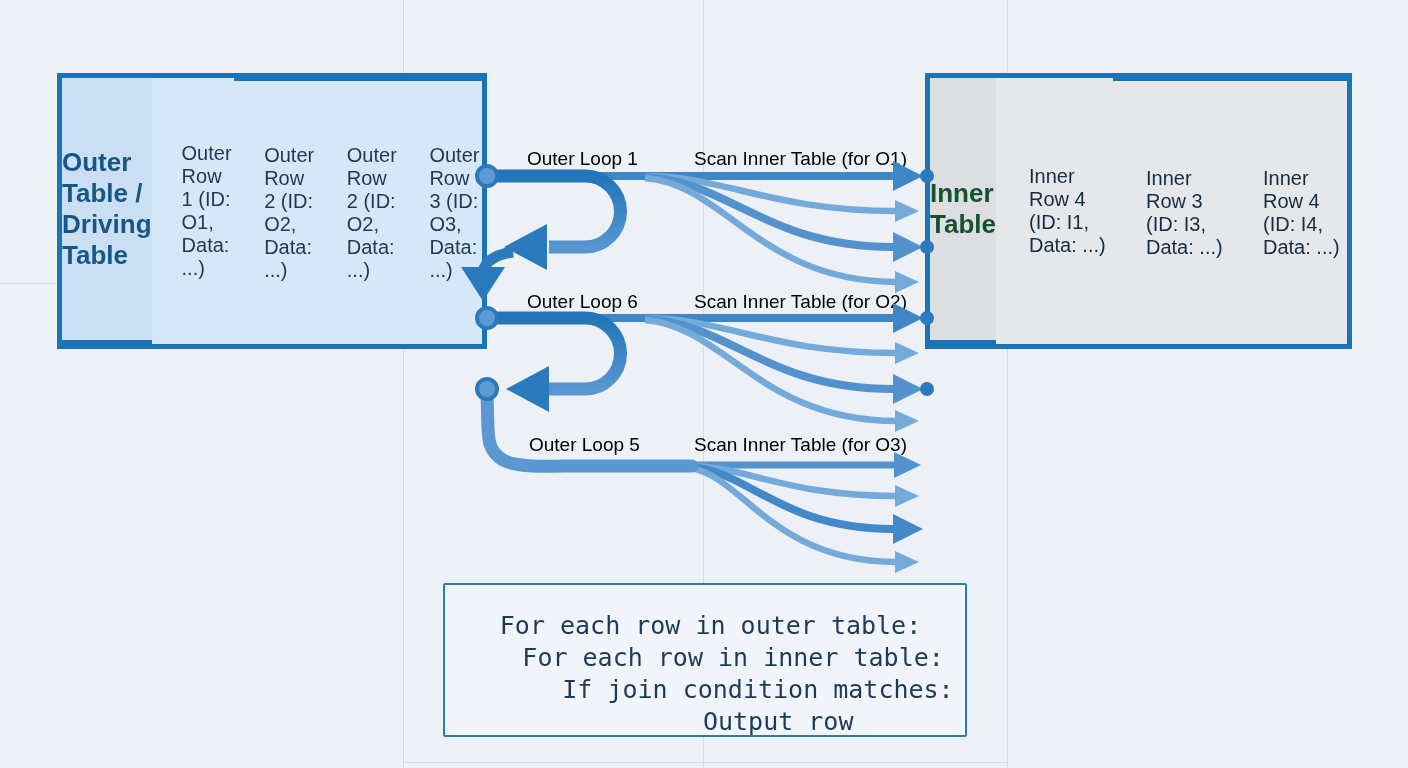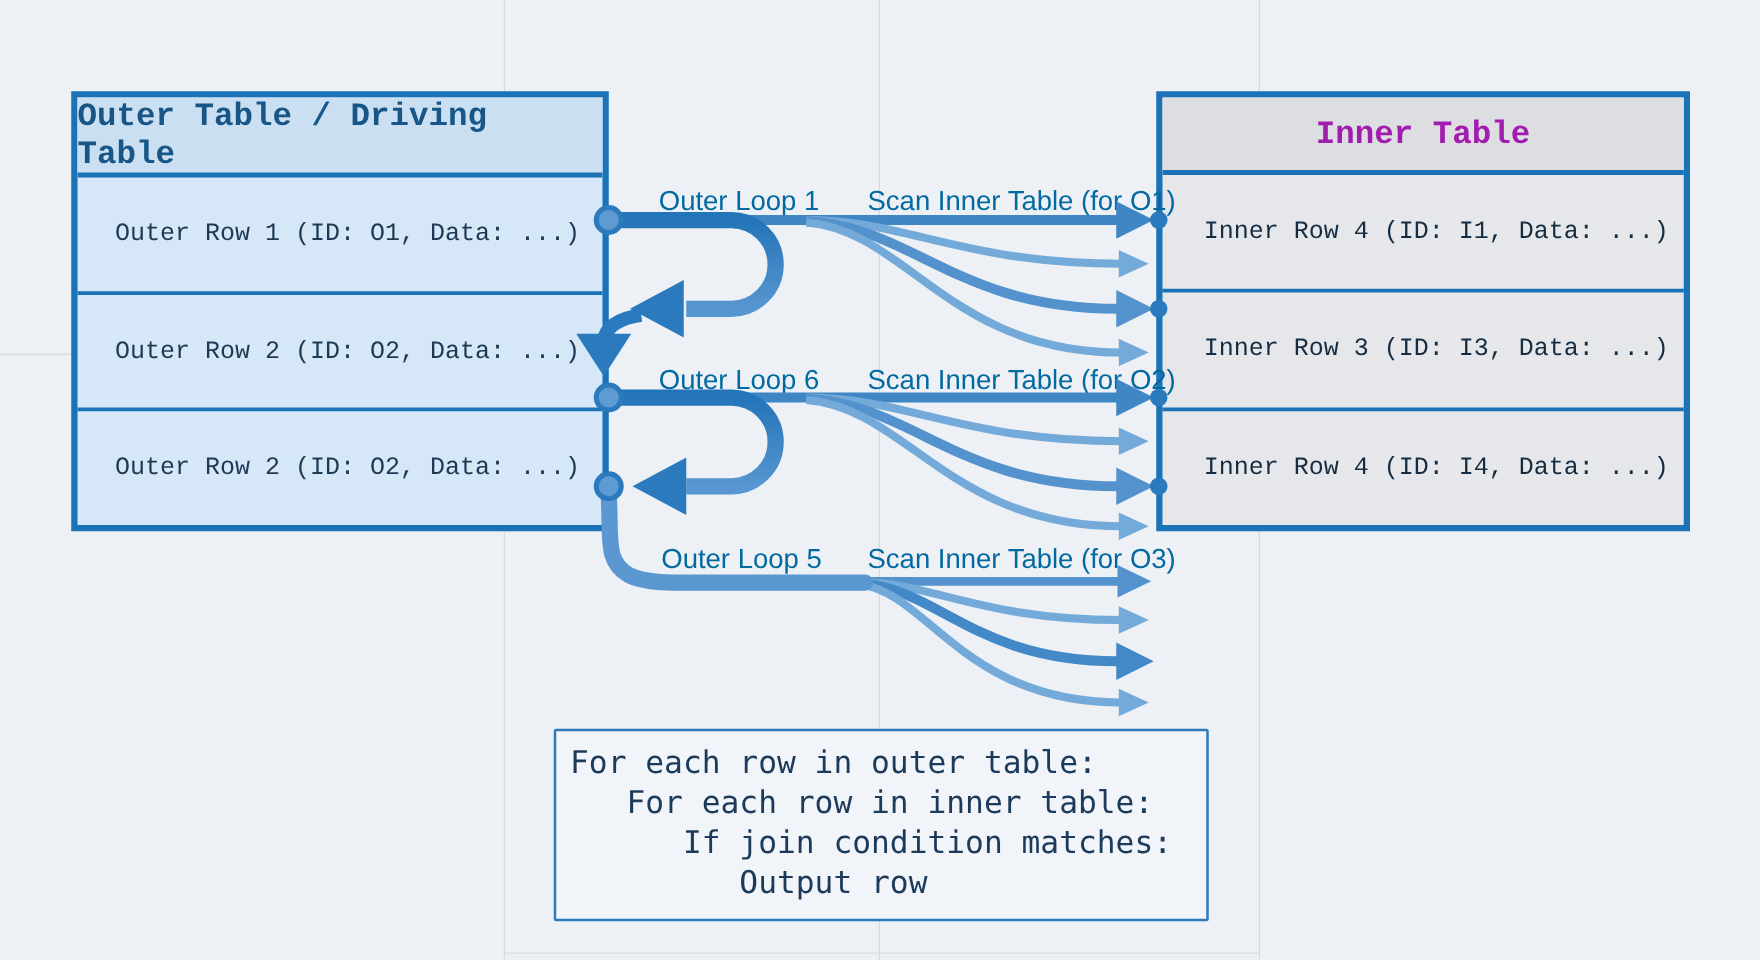--- a/index.html
+++ b/index.html
@@ -5,72 +5,73 @@
   html,body{margin:0;padding:0;}
   .canvas{
     position:relative; width:1408px; height:768px; overflow:hidden;
     background:#edf1f5;
     font-family:"Liberation Sans", sans-serif;
   }
   .gridv{position:absolute; top:0; bottom:0; width:1px; background:#d7dbe0;}
   .gridh{position:absolute; height:1px; background:#d7dbe0;}
 
   .jtable{
-    position:absolute; top:73px; height:352px; width:430px;
+    position:absolute; top:73px; height:276px; width:430px;
     border:5px solid #1a72b7; box-sizing:border-box;
-    display:flex; flex-direction:column;font-family:Liberation Mono, monospace;
+    display:flex; flex-direction:row;
   }
   .jtable.outer{left:57px; background:#d6e7f8;}
   .jtable.inner{left:925px; width:427px; background:#e5e7ea;}
   .jt-header{
     flex:0 0 58px; display:flex; align-items:center; justify-content:center;
     font-size:26px; font-weight:bold; border-bottom:4px solid #1a72b7;
   }
   .outer .jt-header{background:#cbdff2; color:#175687;}
-  .inner .jt-header{background:#dcdee1; color:#a21caf;}
+  .inner .jt-header{background:#dcdee1; color:#14532d;}
   .jt-row{
     flex:1; display:flex; align-items:center;
     font-size:20px; padding-left:30px;
   }
   .outer .jt-row{color:#1d3953;}
   .inner .jt-row{color:#162c41; padding-left:33px;}
   .jt-row + .jt-row{border-top:3px solid #1a72b7;}
 
   .flow-label{
-    position:absolute; font-size:22px; color:#0369a1; white-space:nowrap;
+    position:absolute; font-size:19px; color:#000000; white-space:nowrap;
   }
 
   .code-box{
     position:absolute; left:443px; top:583px; width:524px; height:154px;
     box-sizing:border-box; border:2px solid #2c7ab9; background:#f1f4f8;
     border-radius:2px;
   }
   .code-box pre{
-    margin:0; padding:9px 0 0 11px;
+    margin:16px; padding:9px 0 0 11px;
     font-family:"DejaVu Sans Mono", monospace;
-    font-size:25px; line-height:32px; color:#1c3a5a; white-space:pre;
+    font-size:25px; line-height:32px; color:#1c3a5a; white-space:pre;text-align:center;
   }
   .arrows{position:absolute; left:0; top:0; pointer-events:none;}
 </style>
 </head>
 <body>
 
 <div class="canvas">
 
   <div class="gridv" style="left:403px"></div>
   <div class="gridv" style="left:703px"></div>
   <div class="gridv" style="left:1007px"></div>
   <div class="gridh" style="left:0;width:60px;top:283px"></div>
   <div class="gridh" style="left:403px;width:604px;top:762px"></div>
 
   <div class="jtable outer">
     <div class="jt-header">Outer Table / Driving Table</div>
     <div class="jt-row">Outer Row 1 (ID: O1, Data: ...)</div>
     <div class="jt-row">Outer Row 2 (ID: O2, Data: ...)</div>
     <div class="jt-row">Outer Row 2 (ID: O2, Data: ...)</div>
+    <div class="jt-row">Outer Row 3 (ID: O3, Data: ...)</div>
   </div>
 
   <div class="jtable inner">
     <div class="jt-header">Inner Table</div>
     <div class="jt-row">Inner Row 4 (ID: I1, Data: ...)</div>
     <div class="jt-row">Inner Row 3 (ID: I3, Data: ...)</div>
     <div class="jt-row">Inner Row 4 (ID: I4, Data: ...)</div>
   </div>
 
   <div class="flow-label" style="left:527px;top:148px">Outer Loop 1</div>

